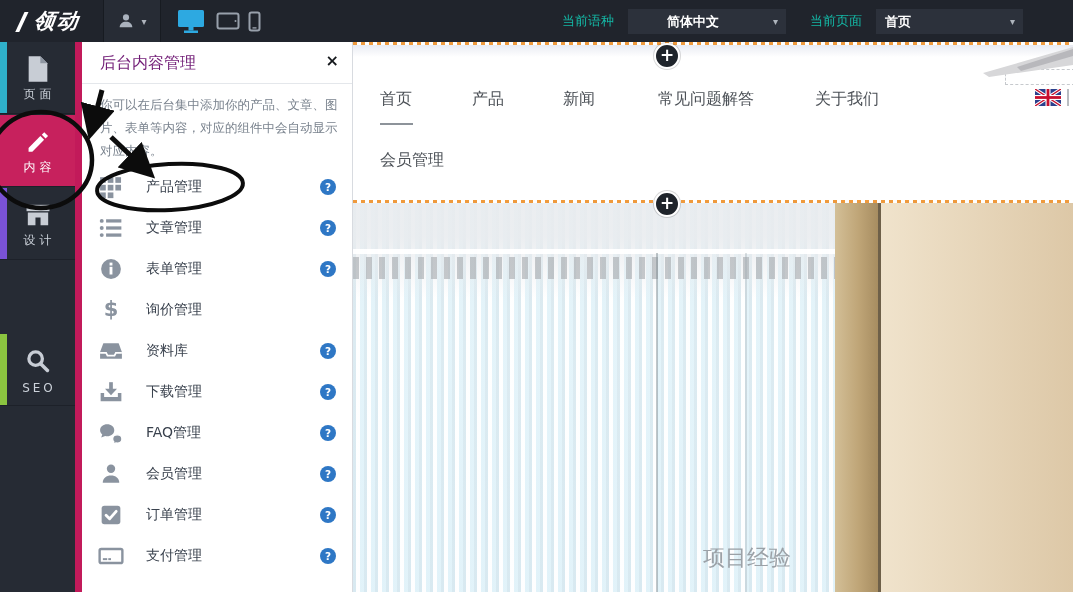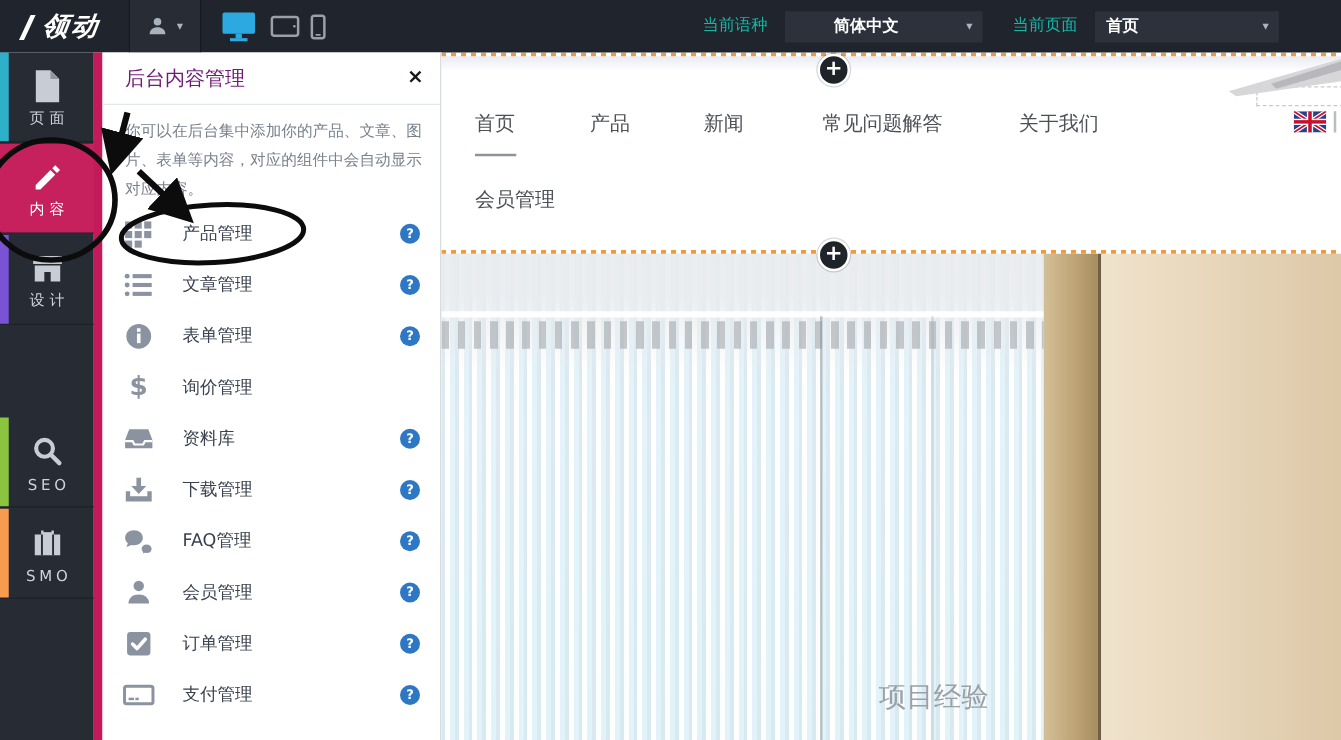--- a/index.html
+++ b/index.html
@@ -197,32 +197,20 @@
     <span class="accent" style="background:#8bc540;"></span>
     <span class="s-icon">
       <svg width="26" height="26" viewBox="0 0 22 22">
           <circle cx="9" cy="9" r="5.7" fill="none" stroke="#c8cdd5" stroke-width="2.8"></circle>
           <line x1="13.5" y1="13.5" x2="19" y2="19" stroke="#c8cdd5" stroke-width="3" stroke-linecap="round"></line>
         </svg>
     </span>
     <span class="s-label">SEO</span>
   </div>
 
-  <div class="side-item en" style="top:365px;">
-    <span class="accent" style="background:#f79b4e;"></span>
-    <span class="s-icon">
-      <svg width="28" height="26" viewBox="0 0 22 20">
-          <path d="M7 5V2.5h8V5h4v13H3V5z" fill="#c8cdd5"></path>
-          <rect x="8.5" y="1.5" width="5" height="2" fill="#262b34"></rect>
-          <line x1="7.5" y1="5" x2="7.5" y2="18" stroke="#262b34" stroke-width="1.2"></line>
-          <line x1="14.5" y1="5" x2="14.5" y2="18" stroke="#262b34" stroke-width="1.2"></line>
-        </svg>
-    </span>
-    <span class="s-label">SMO</span>
-  </div>
 </div>
 
 <div class="pink-strip"></div>
 
 <div class="panel">
   <div class="panel-title">后台内容管理</div>
   <div class="panel-close">×</div>
   <div class="panel-divider"></div>
   <div class="panel-desc">你可以在后台集中添加你的产品、文章、图片、表单等内容，对应的组件中会自动显示对应内容。</div>
 

